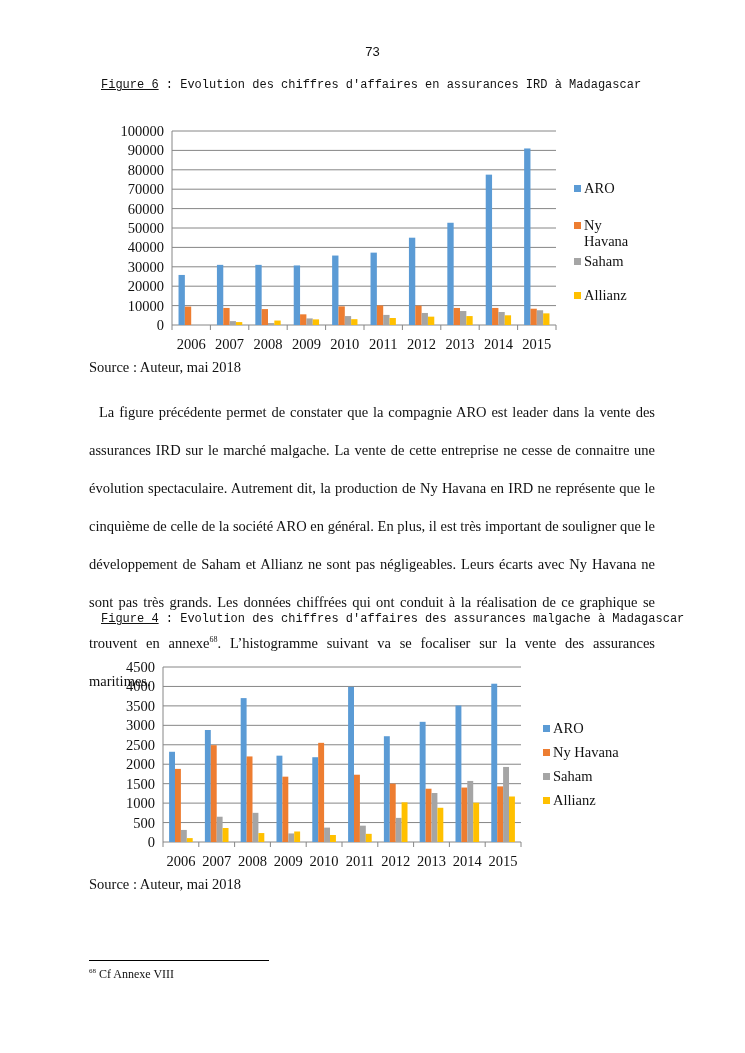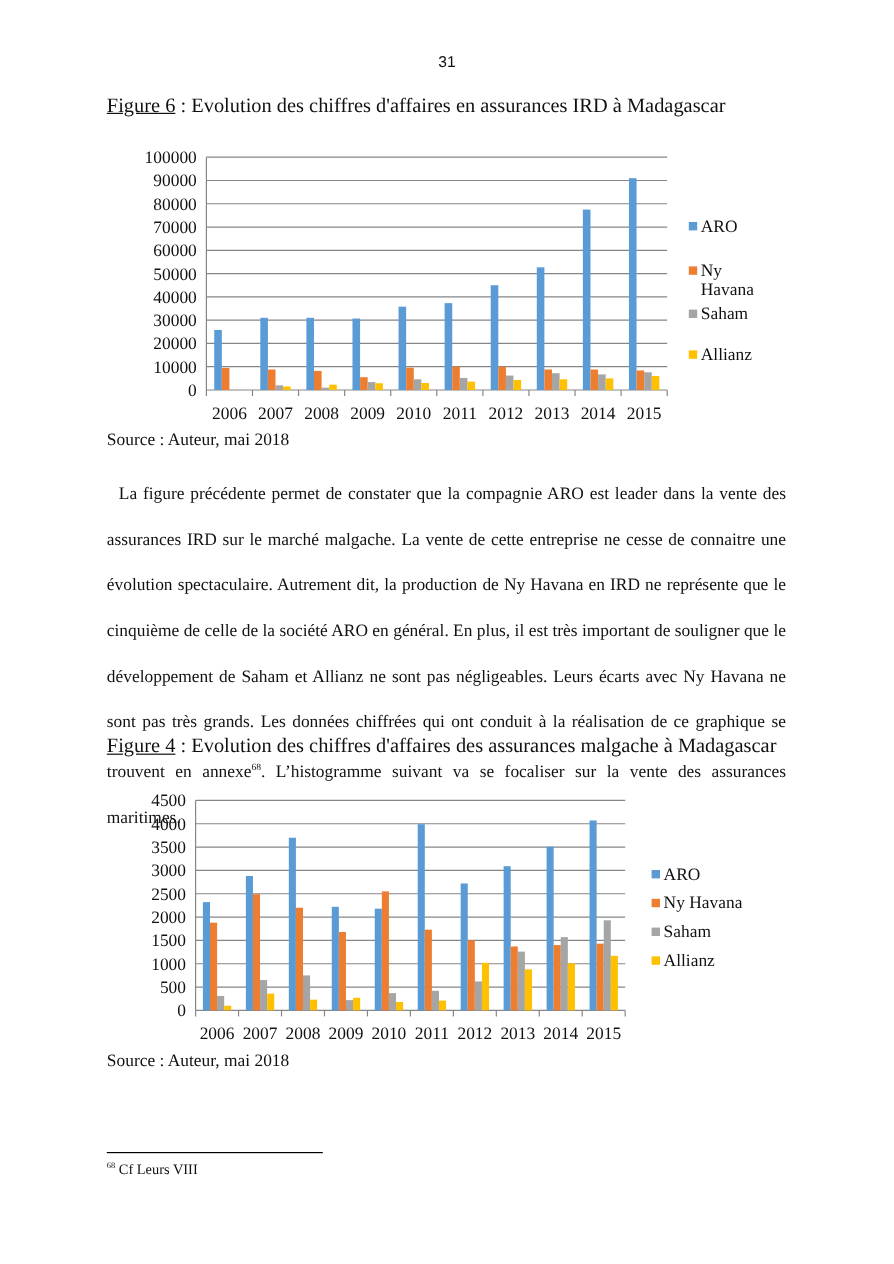--- a/index.html
+++ b/index.html
@@ -1,32 +1,32 @@
 <!DOCTYPE html>
 <html><head>
 <meta charset="utf-8">
 <style>
   html, body { margin: 0; padding: 0; background: #ffffff; }
   body { width: 745px; height: 1053px; position: relative; font-family: "Liberation Serif", serif; color: #111; overflow: hidden; }
   .page-number { position: absolute; top: 44px; left: 0; width: 745px; text-align: center; font-family: "Liberation Sans", sans-serif; font-size: 13px; }
-  .fig-caption { position: absolute; left: 89px; font-size: 17px; }
+  .fig-caption { position: absolute; left: 101px; font-size: 12px; font-family: Liberation Mono, monospace; }
   .fig-caption .fig-label { text-decoration: underline; }
   .source { position: absolute; left: 89px; font-size: 14.5px; }
   .para { position: absolute; left: 89px; width: 566px; font-size: 14.5px; line-height: 38px; text-align: justify; text-indent: 10px; margin: 0; }
   .para sup { font-size: 8px; }
   .chart { position: absolute; }
   .chart svg text { font-family: "Liberation Serif", serif; }
   .footnote-rule { position: absolute; left: 89px; top: 960px; width: 180px; border-top: 1px solid #000; }
   .footnote { position: absolute; left: 89px; top: 967px; font-size: 12px; }
   .footnote sup { font-size: 7px; }
 </style>
 </head>
 <body>
 
-<div class="page-number">31</div>
+<div class="page-number">73</div>
 
 <div class="fig-caption" style="top:78px;">
   <span class="fig-label">Figure 6</span><span> : Evolution des chiffres d'affaires en assurances IRD à Madagascar</span>
 </div>
 
 <div class="chart" id="chart1" style="left:100px; top:118px; width:560px; height:240px;"><svg width="560" height="240" viewBox="0 0 560 240">
       <line x1="72" x2="456" y1="207" y2="207" stroke="#868686" stroke-width="1"></line>
       <text x="64" y="212" text-anchor="end" font-size="14.5" fill="#111">0</text>
       <line x1="72" x2="456" y1="187.6" y2="187.6" stroke="#868686" stroke-width="1"></line>
       <text x="64" y="192.6" text-anchor="end" font-size="14.5" fill="#111">10000</text>
@@ -216,13 +216,13 @@
       <text x="453" y="102" font-size="14.5" fill="#111">Ny Havana</text>
       <rect x="443" y="118" width="7" height="7" fill="#A5A5A5"></rect>
       <text x="453" y="126" font-size="14.5" fill="#111">Saham</text>
       <rect x="443" y="142" width="7" height="7" fill="#FFC000"></rect>
       <text x="453" y="150" font-size="14.5" fill="#111">Allianz</text>
     </svg></div>
 
 <div class="source" style="top:876px;">Source : Auteur, mai 2018</div>
 
 <div class="footnote-rule"></div>
-<div class="footnote"><sup>68</sup><span> Cf Leurs VIII</span></div>
+<div class="footnote"><sup>68</sup><span> Cf Annexe VIII</span></div>
 
 </body></html>

